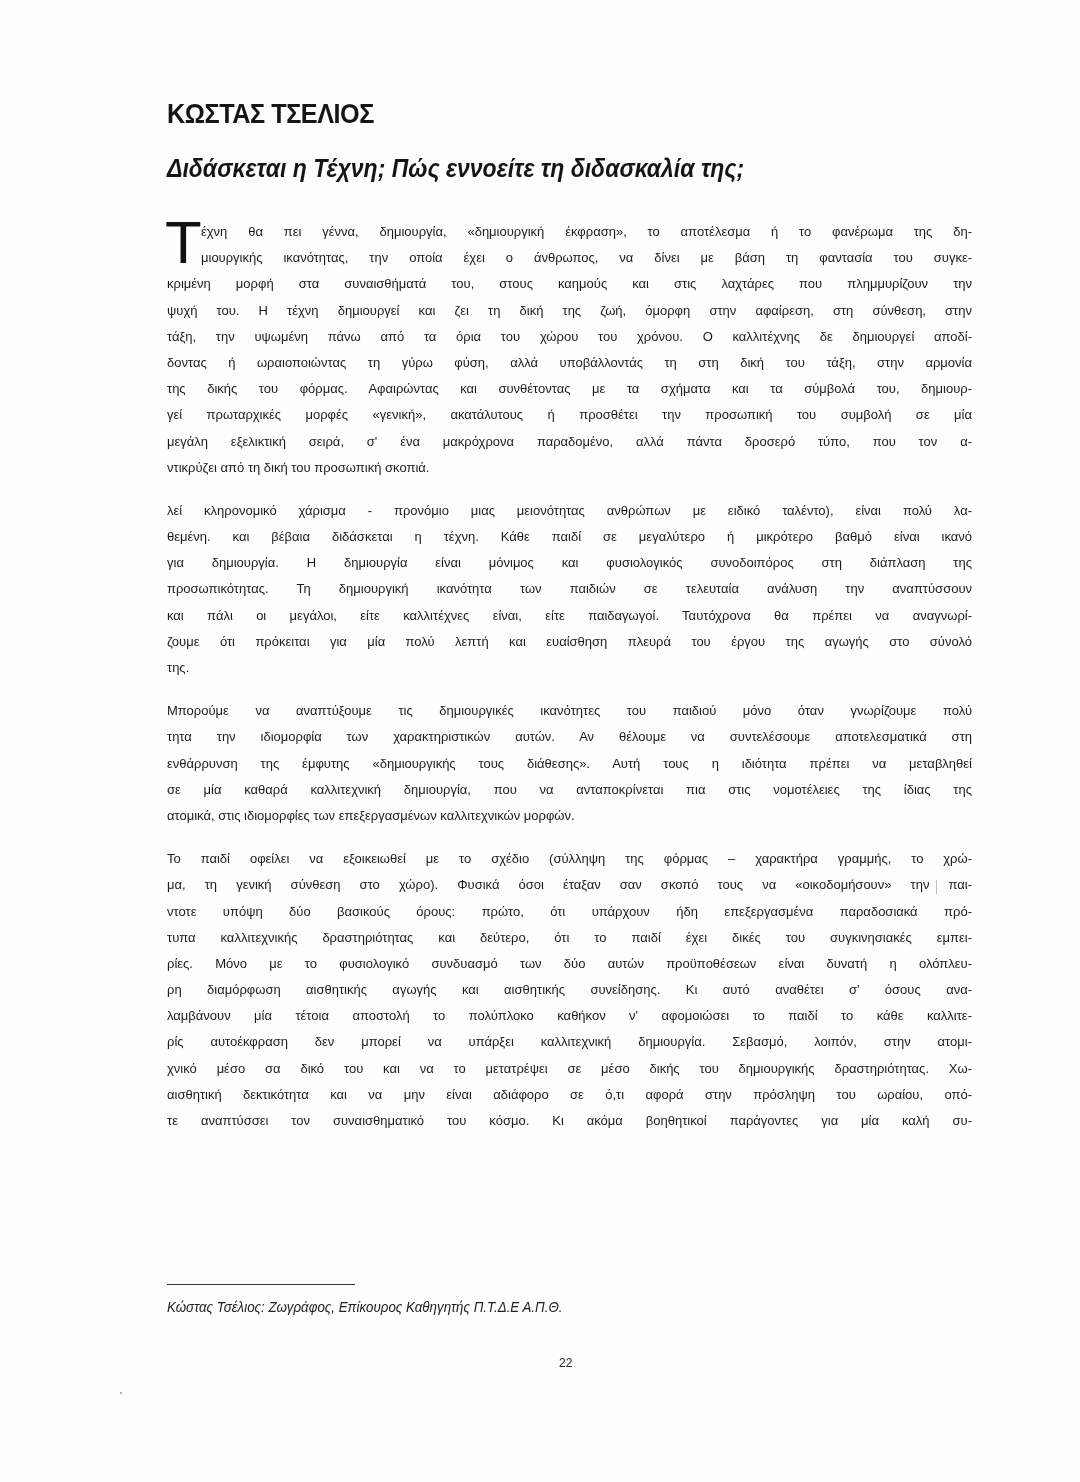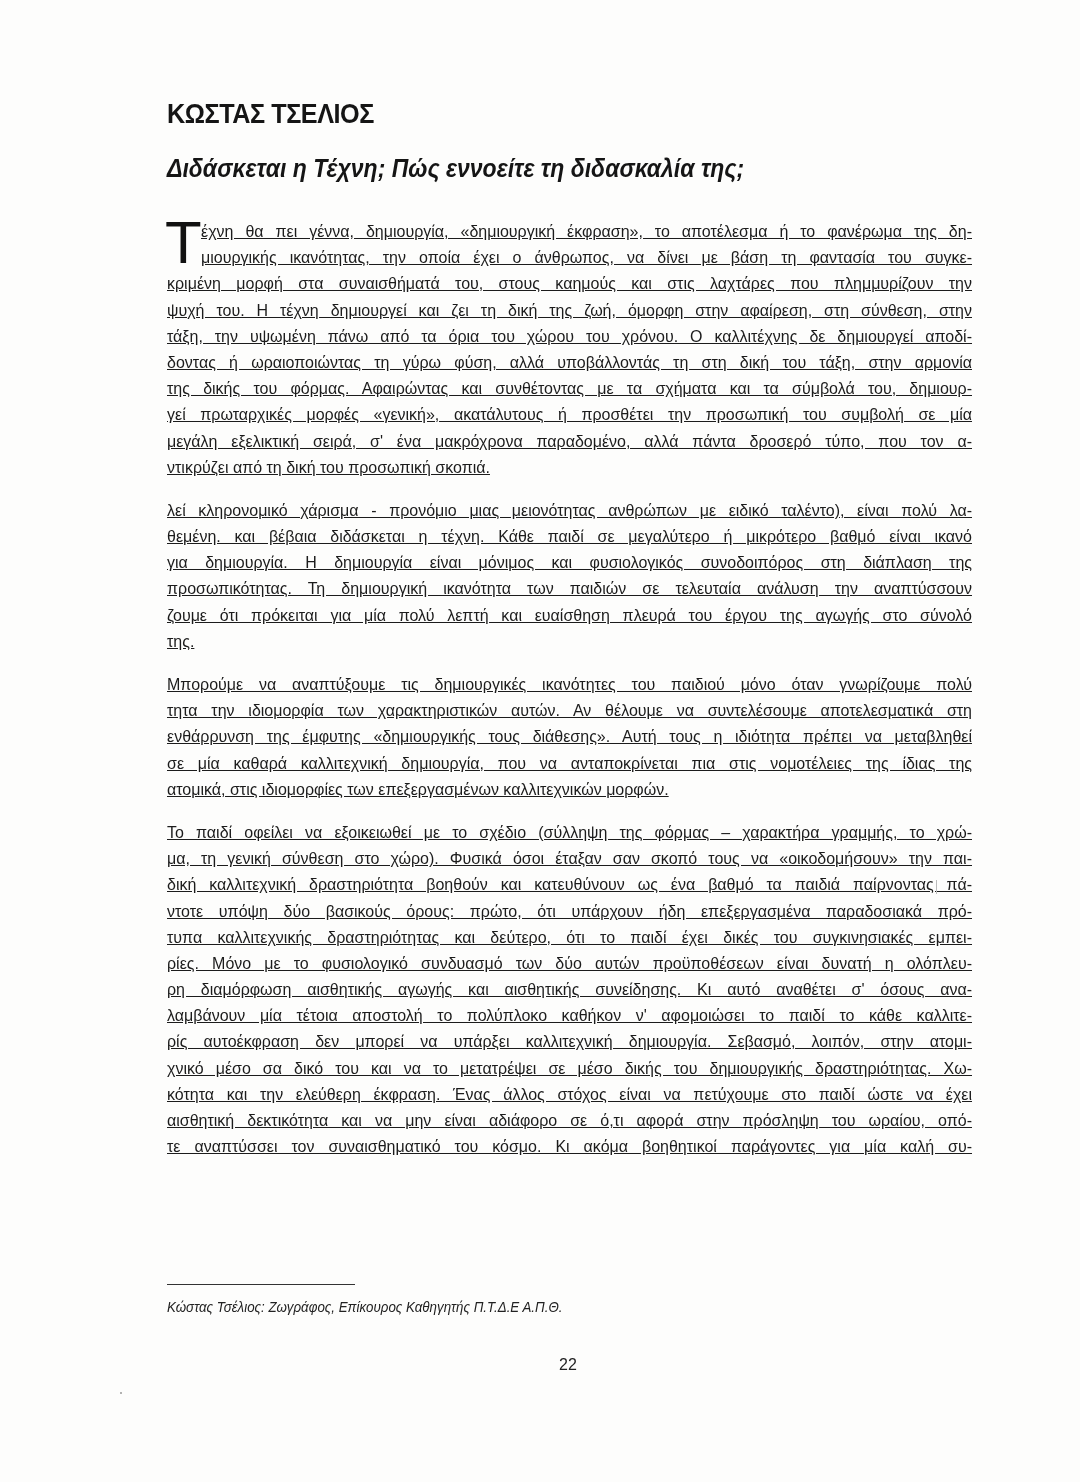--- a/index.html
+++ b/index.html
@@ -52,26 +52,25 @@
       left: 0;
       width: 805px;
     }
     .para {
       margin: 0 0 17px 0;
     }
     .line {
       display: block;
       height: 26.2px;
       line-height: 26.2px;
-      font-size: 16px;
+      font-size: 13px;
       text-align: justify;
       text-align-last: justify;
       white-space: nowrap;
       overflow: visible;
-      text-decoration: underline;
     }
     .line.last {
       text-align-last: left;
     }
     .line.indent {
       padding-left: 34px;
     }
     .dropcap {
       position: absolute;
       left: -2px;
@@ -97,21 +96,21 @@
       font-style: italic;
       color: #222;
       transform: scaleX(0.92);
       transform-origin: left;
       white-space: nowrap;
     }
     .page-number {
       position: absolute;
       top: 1356px;
       left: 392px;
-      font-size: 16px;
+      font-size: 12px;
       color: #222;
     }
     .speck {
       position: absolute;
       width: 2px;
       height: 2px;
       background: #999;
       border-radius: 50%;
     }
   </style>
@@ -138,44 +137,43 @@
       <span class="line">γεί πρωταρχικές μορφές «γενική», ακατάλυτους ή προσθέτει την προσωπική του συμβολή σε μία</span>
       <span class="line">μεγάλη εξελικτική σειρά, σ' ένα μακρόχρονα παραδομένο, αλλά πάντα δροσερό τύπο, που τον α-</span>
       <span class="line last">ντικρύζει από τη δική του προσωπική σκοπιά.</span>
     </div>
 
     <div class="para">
       <span class="line">λεί κληρονομικό χάρισμα - προνόμιο μιας μειονότητας ανθρώπων με ειδικό ταλέντο), είναι πολύ λα-</span>
       <span class="line">θεμένη. και βέβαια διδάσκεται η τέχνη. Κάθε παιδί σε μεγαλύτερο ή μικρότερο βαθμό είναι ικανό</span>
       <span class="line">για δημιουργία. Η δημιουργία είναι μόνιμος και φυσιολογικός συνοδοιπόρος στη διάπλαση της</span>
       <span class="line">προσωπικότητας. Τη δημιουργική ικανότητα των παιδιών σε τελευταία ανάλυση την αναπτύσσουν</span>
+      <span class="line">και πάλι οι μεγάλοι, είτε καλλιτέχνες είναι, είτε παιδαγωγοί. Ταυτόχρονα θα πρέπει να αναγνωρί-</span>
       <span class="line">ζουμε ότι πρόκειται για μία πολύ λεπτή και ευαίσθηση πλευρά του έργου της αγωγής στο σύνολό</span>
       <span class="line last">της.</span>
     </div>
 
     <div class="para">
       <span class="line">Μπορούμε να αναπτύξουμε τις δημιουργικές ικανότητες του παιδιού μόνο όταν γνωρίζουμε πολύ</span>
       <span class="line">τητα την ιδιομορφία των χαρακτηριστικών αυτών. Αν θέλουμε να συντελέσουμε αποτελεσματικά στη</span>
       <span class="line">ενθάρρυνση της έμφυτης «δημιουργικής τους διάθεσης». Αυτή τους η ιδιότητα πρέπει να μεταβληθεί</span>
       <span class="line">σε μία καθαρά καλλιτεχνική δημιουργία, που να ανταποκρίνεται πια στις νομοτέλειες της ίδιας της</span>
       <span class="line last">ατομικά, στις ιδιομορφίες των επεξεργασμένων καλλιτεχνικών μορφών.</span>
     </div>
 
     <div class="para">
       <span class="line">Το παιδί οφείλει να εξοικειωθεί με το σχέδιο (σύλληψη της φόρμας – χαρακτήρα γραμμής, το χρώ-</span>
       <span class="line">μα, τη γενική σύνθεση στο χώρο). Φυσικά όσοι έταξαν σαν σκοπό τους να «οικοδομήσουν» την παι-</span>
-      <span class="line">δική καλλιτεχνική δραστηριότητα βοηθούν και κατευθύνουν ως ένα βαθμό τα παιδιά παίρνοντας πά-</span>
       <span class="line">ντοτε υπόψη δύο βασικούς όρους: πρώτο, ότι υπάρχουν ήδη επεξεργασμένα παραδοσιακά πρό-</span>
       <span class="line">τυπα καλλιτεχνικής δραστηριότητας και δεύτερο, ότι το παιδί έχει δικές του συγκινησιακές εμπει-</span>
       <span class="line">ρίες. Μόνο με το φυσιολογικό συνδυασμό των δύο αυτών προϋποθέσεων είναι δυνατή η ολόπλευ-</span>
       <span class="line">ρη διαμόρφωση αισθητικής αγωγής και αισθητικής συνείδησης. Κι αυτό αναθέτει σ' όσους ανα-</span>
       <span class="line">λαμβάνουν μία τέτοια αποστολή το πολύπλοκο καθήκον ν' αφομοιώσει το παιδί το κάθε καλλιτε-</span>
       <span class="line">ρίς αυτοέκφραση δεν μπορεί να υπάρξει καλλιτεχνική δημιουργία. Σεβασμό, λοιπόν, στην ατομι-</span>
       <span class="line">χνικό μέσο σα δικό του και να το μετατρέψει σε μέσο δικής του δημιουργικής δραστηριότητας. Χω-</span>
-      <span class="line">κότητα και την ελεύθερη έκφραση. Ένας άλλος στόχος είναι να πετύχουμε στο παιδί ώστε να έχει</span>
       <span class="line">αισθητική δεκτικότητα και να μην είναι αδιάφορο σε ό,τι αφορά στην πρόσληψη του ωραίου, οπό-</span>
       <span class="line">τε αναπτύσσει τον συναισθηματικό του κόσμο. Κι ακόμα βοηθητικοί παράγοντες για μία καλή συ-</span>
     </div>
 
   </div>
 
   <div class="footnote-rule"></div>
   <div class="footnote">Κώστας Τσέλιος: Ζωγράφος, Επίκουρος Καθηγητής Π.Τ.Δ.Ε  Α.Π.Θ.</div>
 
   <div class="page-number">22</div>

